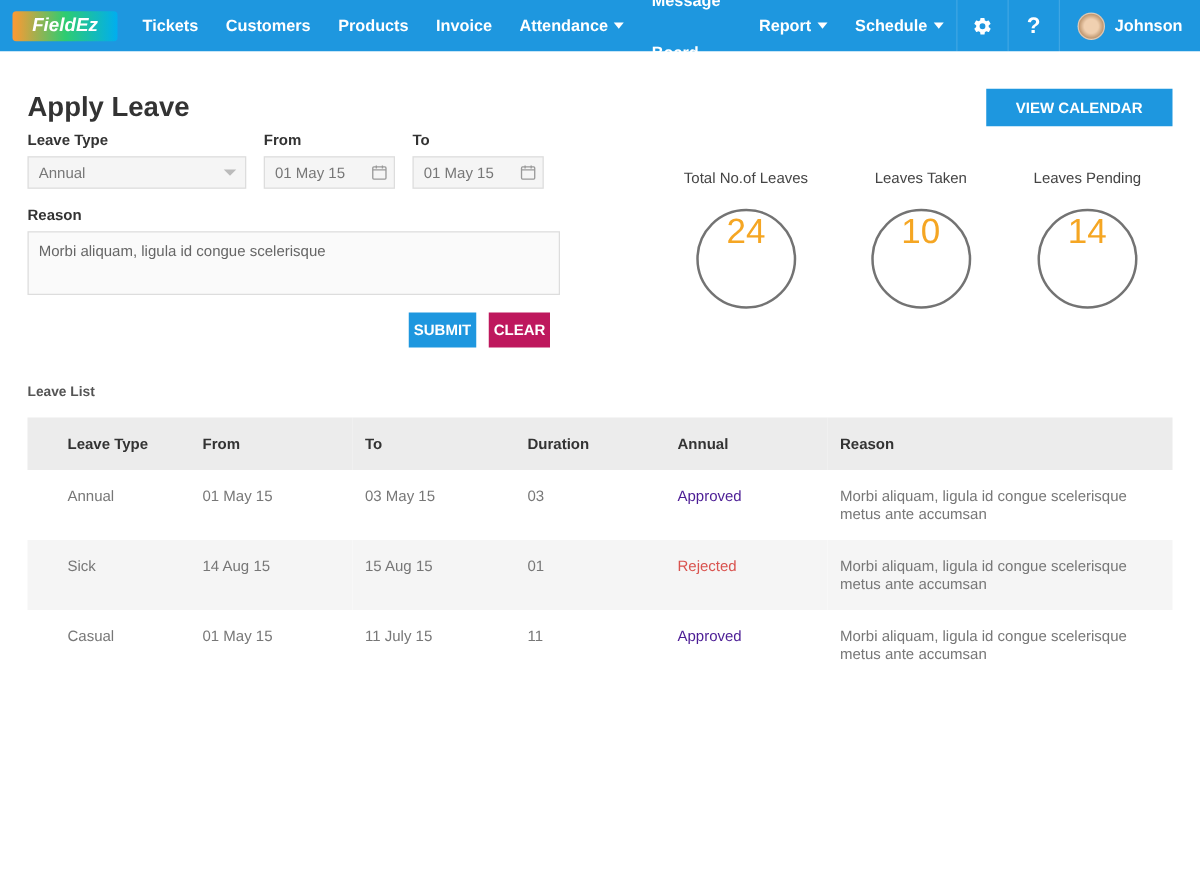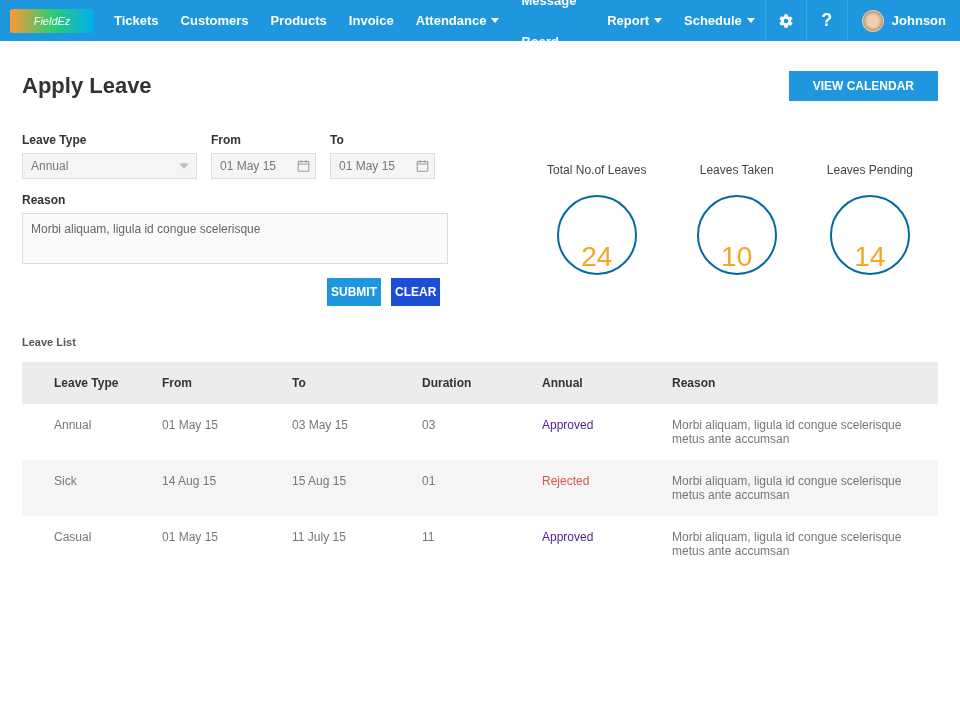--- a/index.html
+++ b/index.html
@@ -1,37 +1,37 @@
 <!DOCTYPE html>
 <html><head>
 <meta charset="utf-8">
 <style>
 * { margin: 0; padding: 0; box-sizing: border-box; }
 body { font-family: 'Segoe UI', Arial, sans-serif; background: #fff; color: #333; font-size: 13px; }
 
 
 .header { background: #1e97df; height: 41px; display: flex; align-items: center; color: #fff; }
-.logo { width: 84px; height: 24px; margin: 0 10px; background: linear-gradient(90deg, #ff9933 0%, #2ecc71 50%, #00aeef 100%); border-radius: 3px; display: flex; align-items: center; justify-content: center; font-size: 11px; font-style: italic; font-weight: normal; }
+.logo { width: 84px; height: 24px; margin: 0 10px; background: linear-gradient(90deg, #ff9933 0%, #2ecc71 50%, #00aeef 100%); border-radius: 3px; display: flex; align-items: center; justify-content: center; font-size: 15px; font-style: italic; font-weight: bold; }
 .nav { display: flex; align-items: center; gap: 2px; flex: 1; }
 .nav-item { padding: 0 10px; font-size: 13px; font-weight: bold; cursor: pointer; color: #fff; display: flex; align-items: center; gap: 5px; height: 46px; line-height: 41px; }
 .chevron-down { display: inline-block; width: 0; height: 0; border-left: 4px solid transparent; border-right: 4px solid transparent; border-top: 5px solid #fff; }
 .header-right { display: flex; align-items: center; }
 .header-icon-block { width: 41px; height: 41px; display: flex; align-items: center; justify-content: center; cursor: pointer; border-left: 1px solid rgba(255,255,255,0.15); }
 .profile { display: flex; align-items: center; gap: 8px; padding: 0 14px; font-weight: bold; cursor: pointer; border-left: 1px solid rgba(255,255,255,0.15); height: 51px; }
 .avatar { width: 22px; height: 22px; border-radius: 50%; background: radial-gradient(circle, #f0d0b0 40%, #8b5a2b 100%); border: 1px solid rgba(255,255,255,0.5); }
 
 
 .gear { width: 16px; height: 16px; position: relative; }
 .gear svg { fill: #fff; }
 
 
 .container { padding: 20px 22px; }
 
 
-.title-row { display: flex; justify-content: space-between; align-items: center; margin-top: 10px; margin-bottom: 32px; }
+.title-row { display: flex; justify-content: space-between; align-items: center; margin-top: 10px; margin-bottom: 4px; }
 .page-title { font-size: 22px; font-weight: 600; color: #333; }
 .view-calendar-btn { background: #1e97df; color: #fff; border: none; padding: 8px 24px; font-size: 12px; font-weight: bold; cursor: pointer; }
 
 
 .form-row { display: flex; gap: 14px; margin-bottom: 14px; }
 .form-group { display: flex; flex-direction: column; }
 .form-label { font-size: 12px; font-weight: bold; color: #333; margin-bottom: 6px; }
 .select-wrap { position: relative; width: 175px; }
 .input-select, .input-date { height: 26px; border: 1px solid #ddd; background: #f5f5f5; padding: 0 8px; font-size: 12px; color: #777; width: 100%; }
 .input-date-wrap { position: relative; width: 105px; }
@@ -41,28 +41,28 @@
 .reason-group { width: 426px; }
 .reason-textarea { width: 100%; height: 51px; border: 1px solid #ddd; background: #fafafa; padding: 8px; font-size: 12px; color: #666; resize: none; font-family: inherit; }
 
 .form-left { width: 500px; }
 
 
 .form-stats-row { display: flex; }
 .stats { display: flex; flex: 1; justify-content: space-around; padding-top: 30px; }
 .stat-item { text-align: center; }
 .stat-label { font-size: 12px; color: #444; margin-bottom: 18px; }
-.stat-circle { width: 80px; height: 80px; border: 2px solid #0369a1; border-radius: 50%; display: flex; align-items: flex-end; justify-content: center; margin: 0 auto; }
+.stat-circle { width: 80px; height: 80px; border: 2px solid #737373; border-radius: 50%; display: flex; align-items: flex-start; justify-content: center; margin: 0 auto; }
 .stat-value { font-size: 28px; color: #f5a623; font-weight: 300; }
 
 
 .button-row { display: flex; gap: 10px; margin-top: 14px; margin-left: 305px; }
 .btn { padding: 7px 4px; font-size: 12px; font-weight: bold; border: none; cursor: pointer; color: #fff; }
 .btn-submit { background: #1e97df; }
-.btn-clear { background: #1d4ed8; }
+.btn-clear { background: #be185d; }
 
 
 .leave-list-title { font-size: 11px; color: #555; font-weight: 600; margin-top: 30px; margin-bottom: 14px; }
 .leave-table { width: 100%; border-collapse: collapse; }
 .leave-table thead tr { background: #ececec; }
 .leave-table th { text-align: left; padding: 14px 10px; font-size: 12px; font-weight: bold; color: #333; }
 .leave-table th:first-child, .leave-table td:first-child { padding-left: 32px; }
 .leave-table td { padding: 14px 10px; font-size: 12px; color: #777; vertical-align: top; }
 .leave-table tbody tr:nth-child(even) { background: #f5f5f5; }
 .status-approved { color: #4c1d95; font-weight: 500; }

